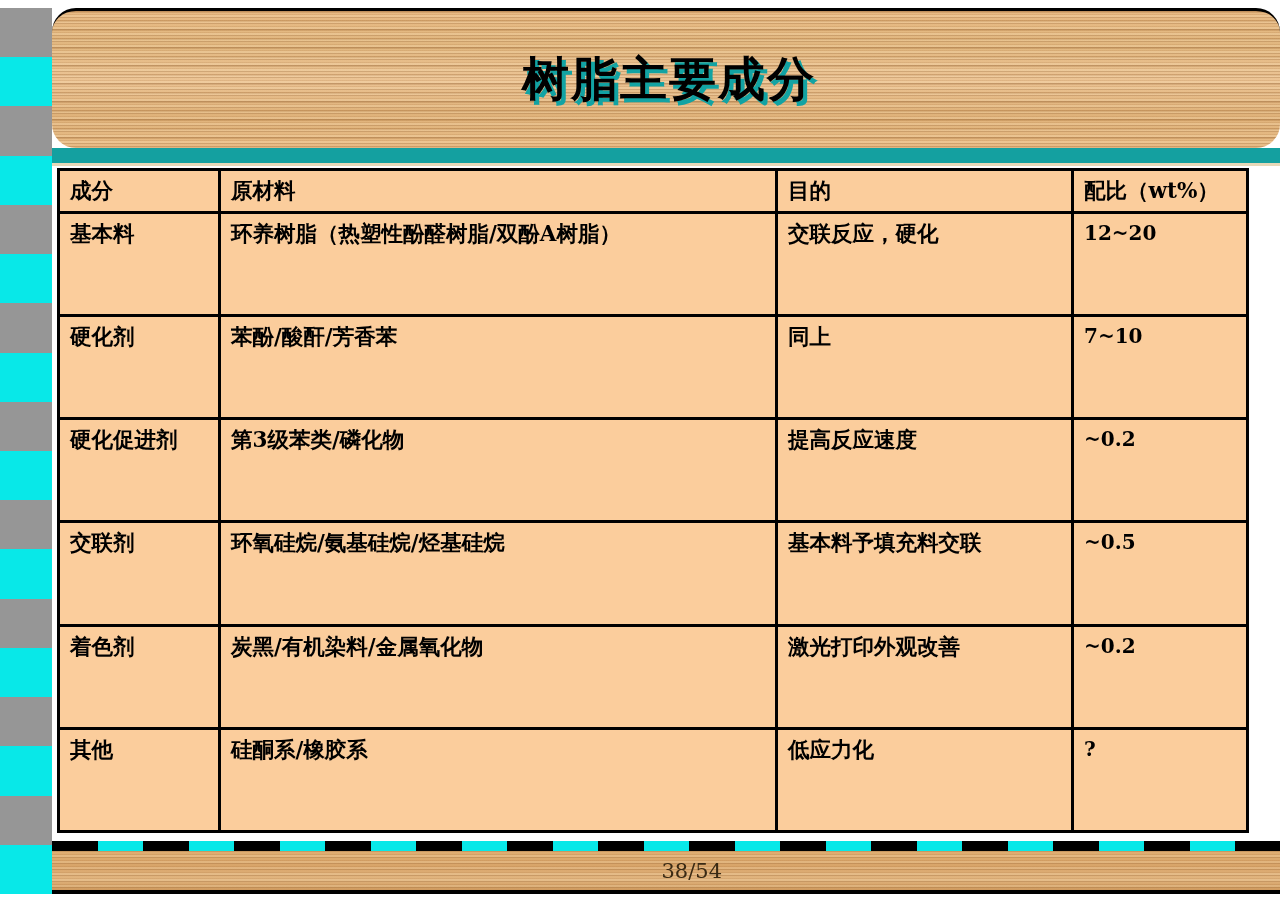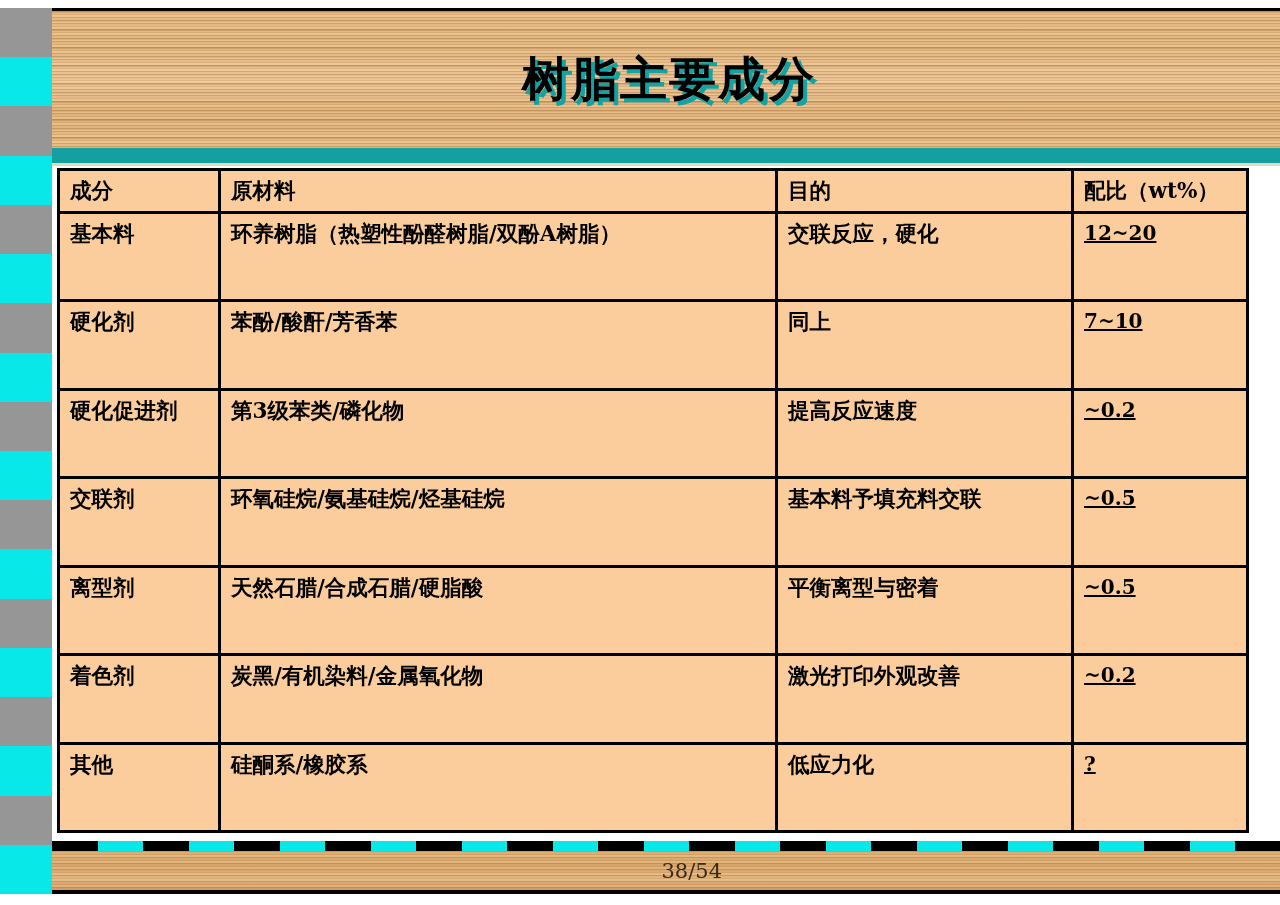--- a/index.html
+++ b/index.html
@@ -25,20 +25,21 @@
         rgba(120,72,30,0.22) 0px, rgba(120,72,30,0.22) 1px,
         rgba(255,255,255,0.0) 1px, rgba(255,255,255,0.0) 3px,
         rgba(150,95,40,0.14) 3px, rgba(150,95,40,0.14) 4px,
         rgba(255,236,200,0.20) 4px, rgba(255,236,200,0.20) 6px),
       repeating-linear-gradient(to bottom,
         rgba(90,50,16,0.10) 0px, rgba(90,50,16,0.10) 2px,
         rgba(255,230,190,0.16) 2px, rgba(255,230,190,0.16) 9px),
       linear-gradient(to bottom,#e3b279 0%, #dcae74 25%, #e8bd8c 50%, #d9a86d 75%, #e4b47c 100%);
     border-top:3px solid #000000;
     overflow:hidden;
+    border-radius:24px;
   }
   #title{
     position:absolute; left:0; top:0; width:100%; height:100%;
     display:flex; align-items:center; justify-content:center;
   }
   #title span{
     font-family:"DejaVu Serif","Liberation Serif",serif;
     font-size:47px; font-weight:bold; color:#000000;
     letter-spacing:2px;
     text-shadow: 4px 4px 0 #12a3a3;
@@ -73,21 +74,21 @@
     font-weight:bold;
     color:#000000;
     text-align:left;
     line-height:1.30;
     letter-spacing:0px;
   }
   col.c1{ width:161px; }
   col.c2{ width:557px; }
   col.c3{ width:296px; }
   col.c4{ width:175px; }
-  .num{ font-size:20px;text-decoration:underline; }
+  .num{ font-size:20px; }
 
   
   #dashstrip{
     position:absolute; left:52px; top:841px; width:1228px; height:10px;
     display:flex; overflow:hidden;
   }
   .dash{ height:10px; flex:0 0 45.5px; }
 
   #footwood{
     position:absolute; left:52px; top:851px; width:1228px; height:43px;
@@ -176,26 +177,20 @@
             <td>提高反应速度</td>
             <td class="num">~0.2</td>
           </tr>
           <tr>
             <td>交联剂</td>
             <td>环氧硅烷/氨基硅烷/烃基硅烷</td>
             <td>基本料予填充料交联</td>
             <td class="num">~0.5</td>
           </tr>
           <tr>
-            <td>离型剂</td>
-            <td>天然石腊/合成石腊/硬脂酸</td>
-            <td>平衡离型与密着</td>
-            <td class="num">~0.5</td>
-          </tr>
-          <tr>
             <td>着色剂</td>
             <td>炭黑/有机染料/金属氧化物</td>
             <td>激光打印外观改善</td>
             <td class="num">~0.2</td>
           </tr>
           <tr>
             <td>其他</td>
             <td>硅酮系/橡胶系</td>
             <td>低应力化</td>
             <td class="num">?</td>

